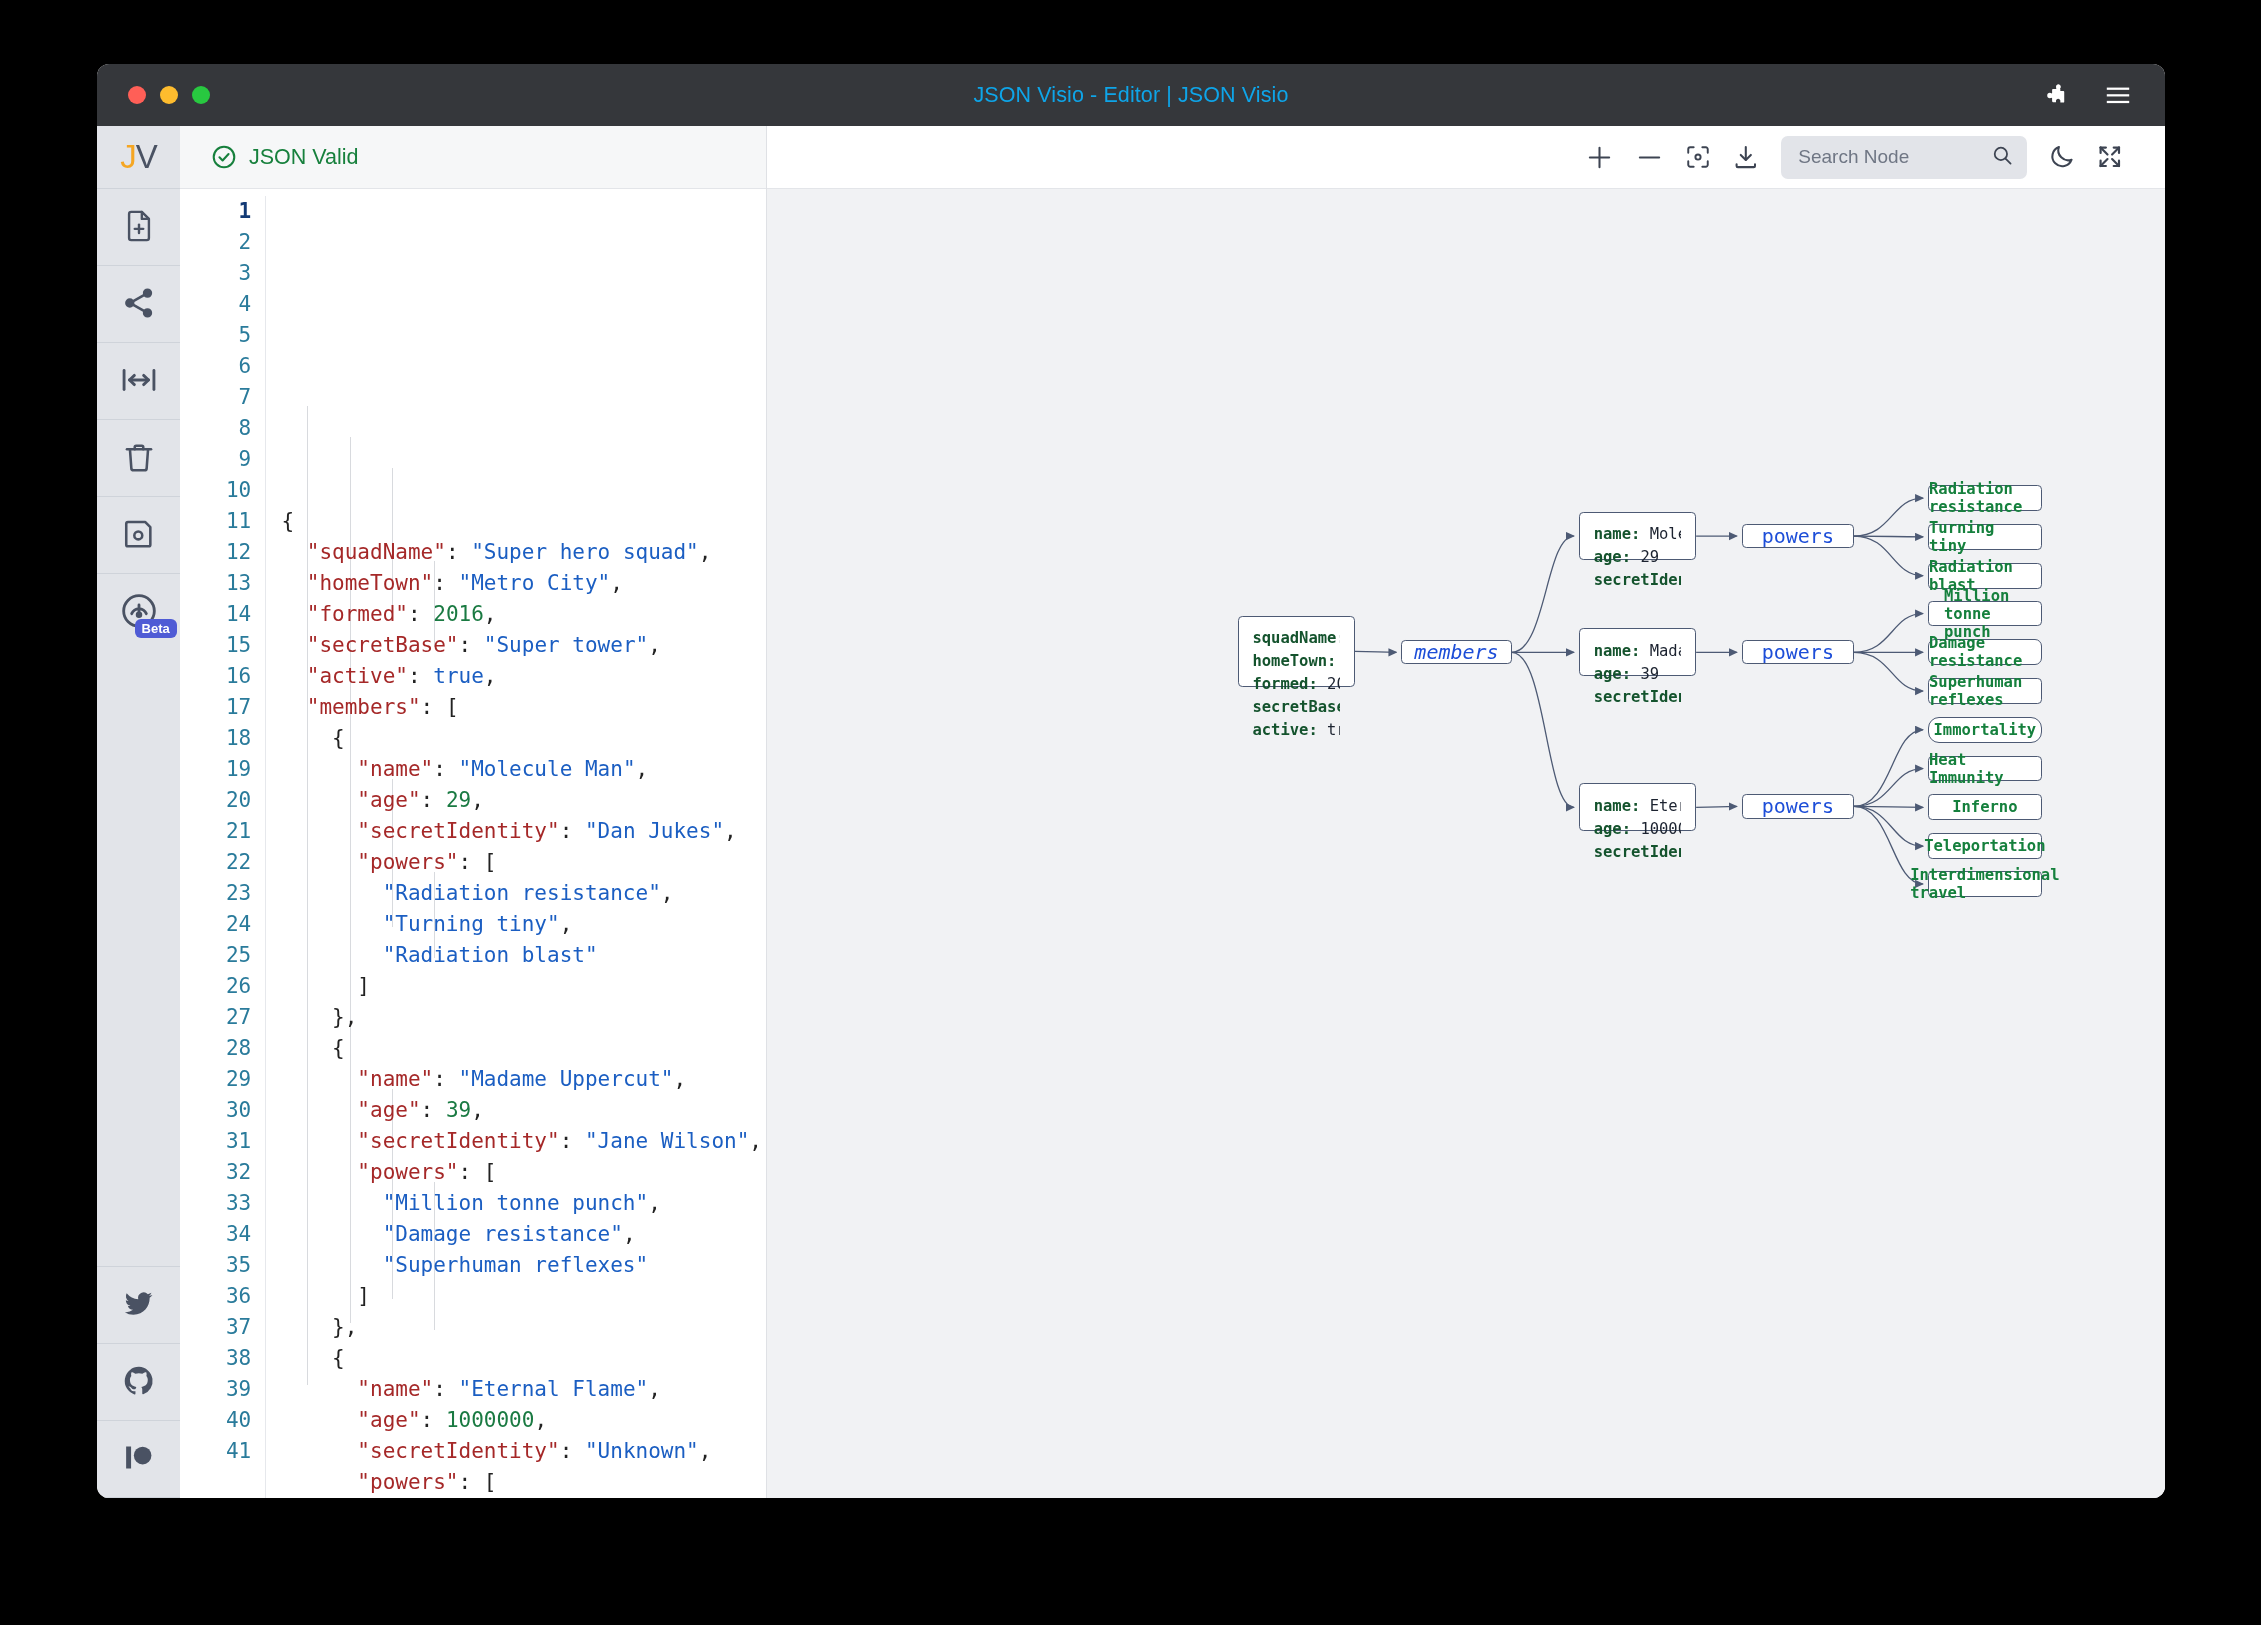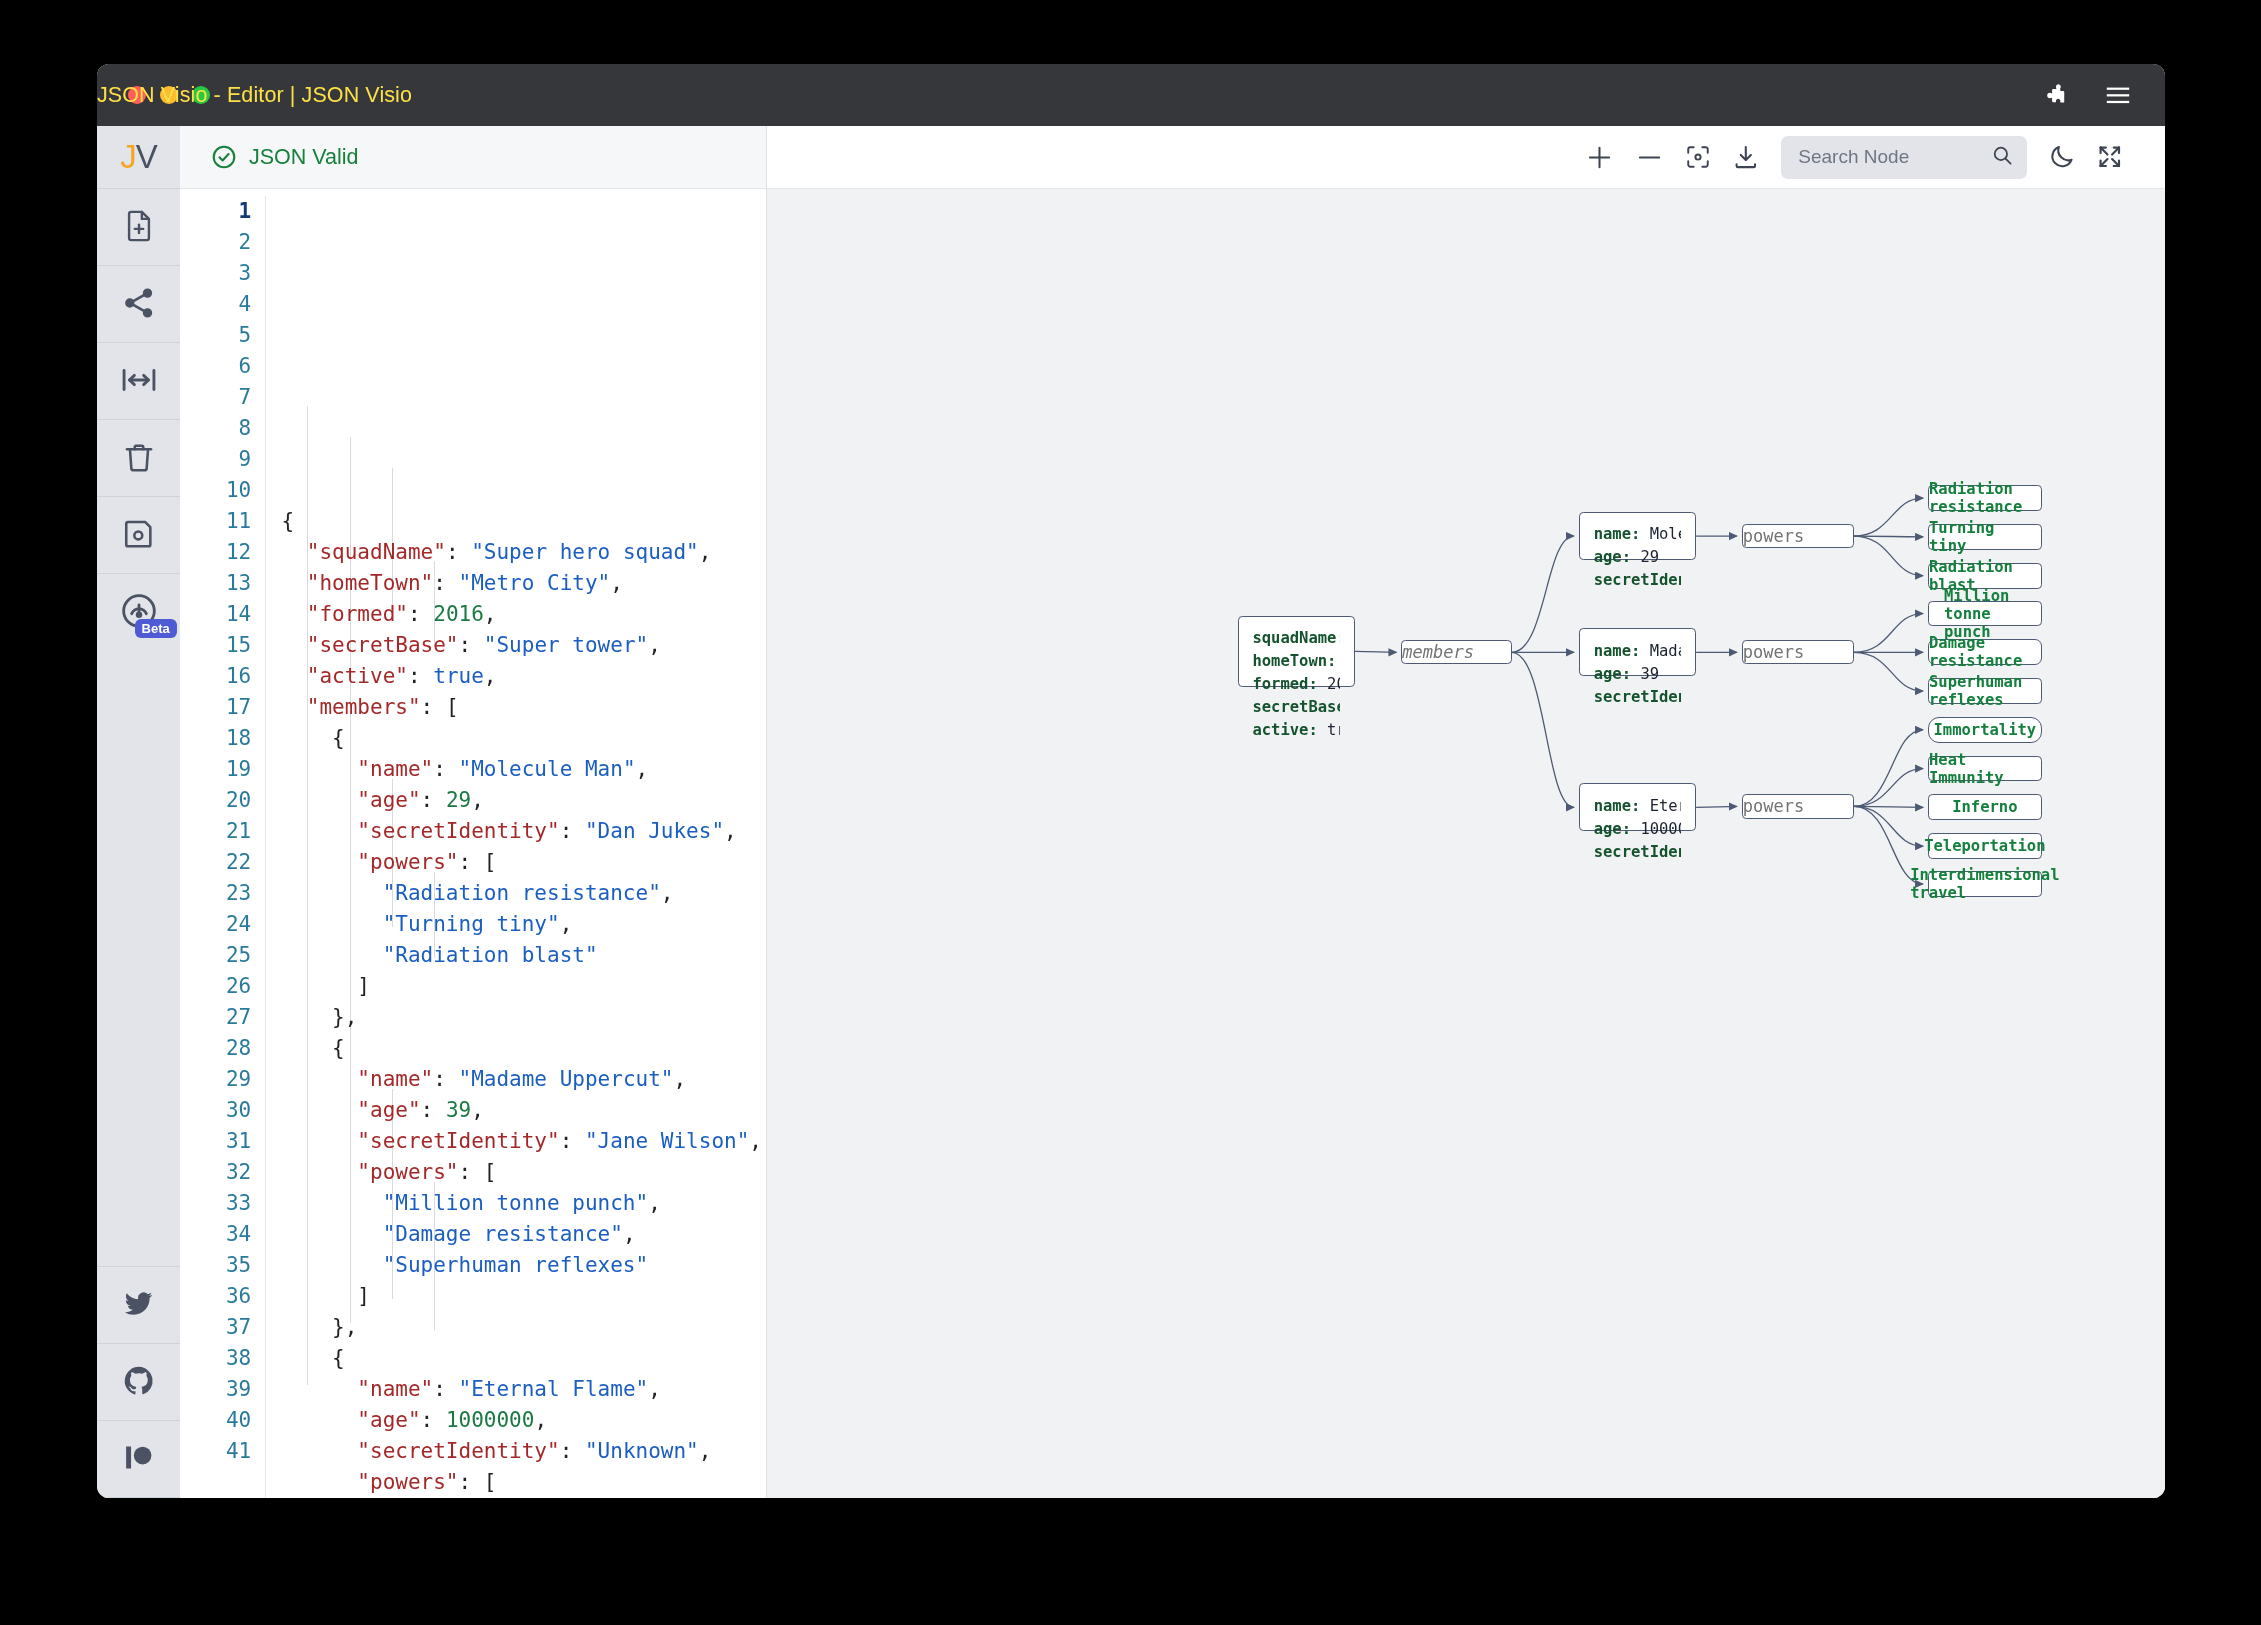--- a/index.html
+++ b/index.html
@@ -33,21 +33,22 @@
     display: flex; gap: 13.8px;
     margin-left: 31px;
   }
   .dot { width: 18px; height: 18px; border-radius: 50%; }
   .dot.red { background: #ff5f57; }
   .dot.yellow { background: #febc2e; }
   .dot.green { background: #28c840; }
   .title-text {
     position: absolute;
     left: 0; right: 0;
-    color: #fde047;
+    text-align: center;
+    color: #0ea5e9;
     font-size: 21.5px;
     letter-spacing: 0.1px;
     pointer-events: none;
   }
   .title-right {
     margin-left: auto;
     margin-right: 34px;
     display: flex;
     align-items: center;
     gap: 36px;
@@ -236,23 +237,23 @@
   .node.obj { padding: 10.3px 13.8px; }
   .node.obj .row {
     font-size: 15.5px;
     line-height: 23px;
     white-space: nowrap;
     overflow: hidden;
   }
   .node.obj .row .key { color: #14532d; font-weight: bold; }
   .node.obj .row .val { color: #1c2330; }
   .node.parent {
-    display: flex; align-items: center; 
-    color: #737373;
-    font-size: 17px;
+    display: flex; align-items: center; justify-content: center;
+    color: #1d4ed8;
+    font-size: 20px;
   }
   .node.leaf {
     display: flex; align-items: center; justify-content: center;
     color: #15803d;
     font-size: 15.5px;
     font-weight: bold;
   }
 </style>
 </head>
 <body>

